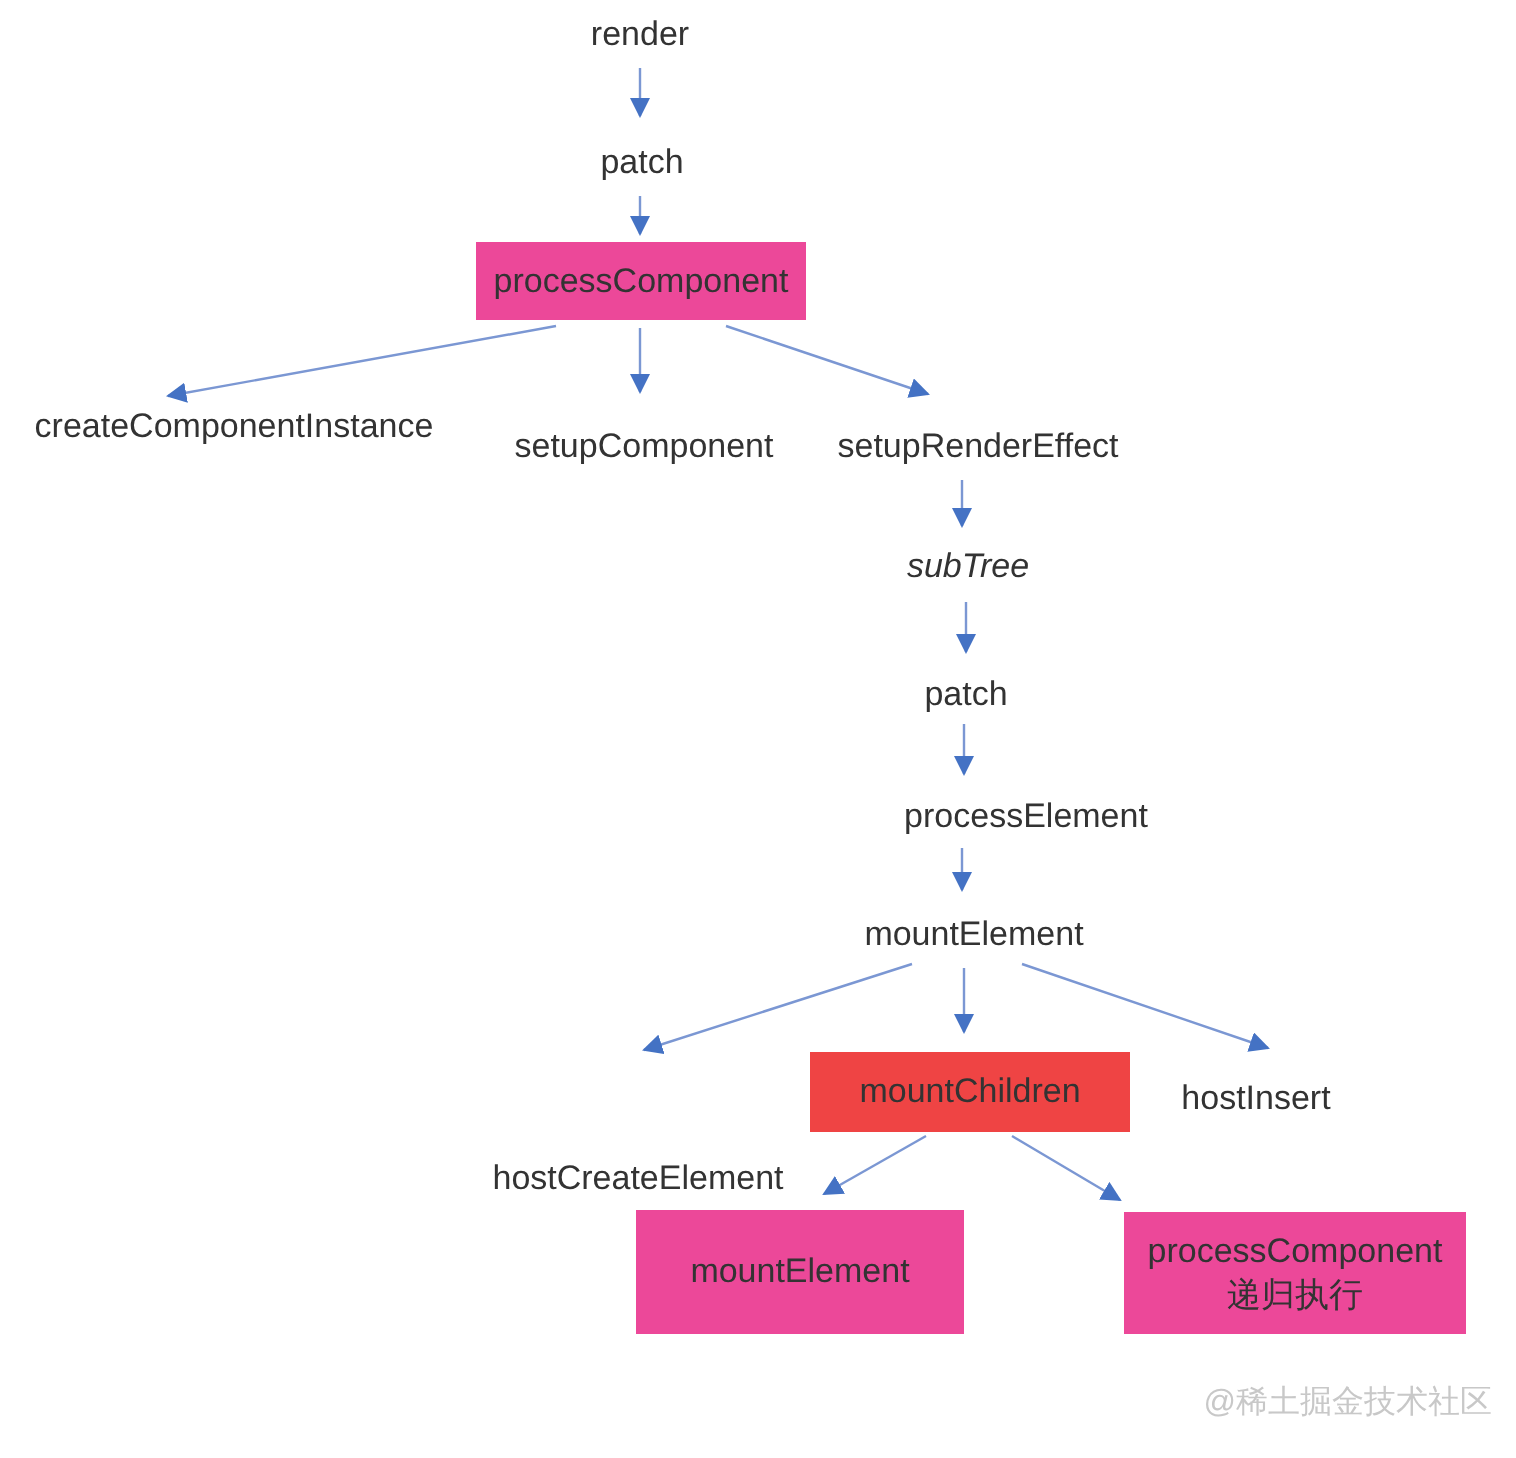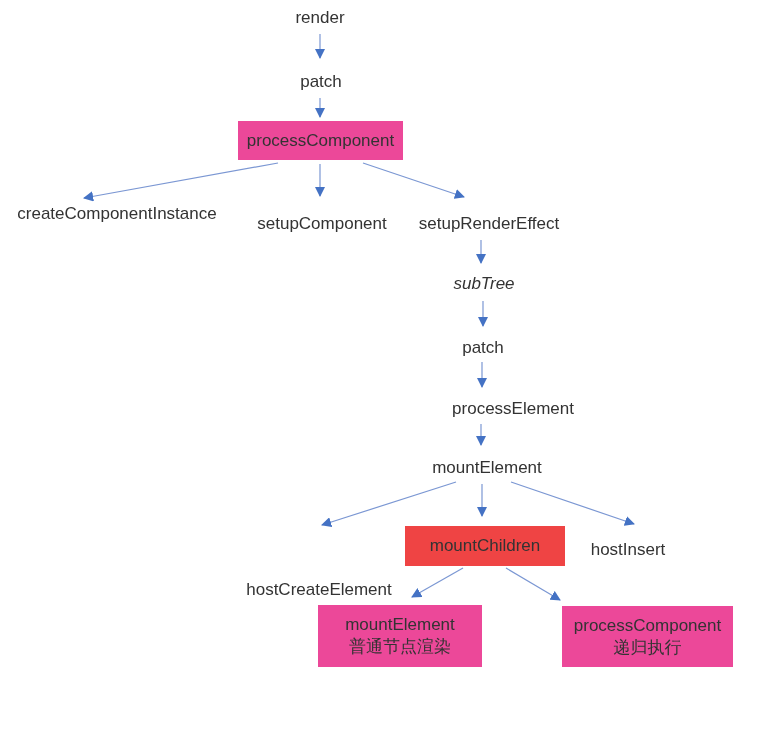--- a/index.html
+++ b/index.html
@@ -79,22 +79,22 @@
   <div class="node" style="left:319px;top:548px;margin-top:41px;">hostCreateElement</div>
 
   <div class="box box-green" style="left:405px;top:526px;width:160px;height:40px;">
     <span>mountChildren</span>
   </div>
 
   <div class="node" style="left:628px;top:549px;">hostInsert</div>
 
   <div class="box box-orange" style="left:318px;top:605px;width:164px;height:62px;">
     <span>mountElement</span>
-    <span>普通节点渲染</span>
   </div>
 
   <div class="box box-orange" style="left:562px;top:606px;width:171px;height:61px;">
     <span>processComponent</span>
     <span>递归执行</span>
   </div>
 
+  <div class="watermark">@稀土掘金技术社区</div>
 
 </div>
 
 </body></html>

